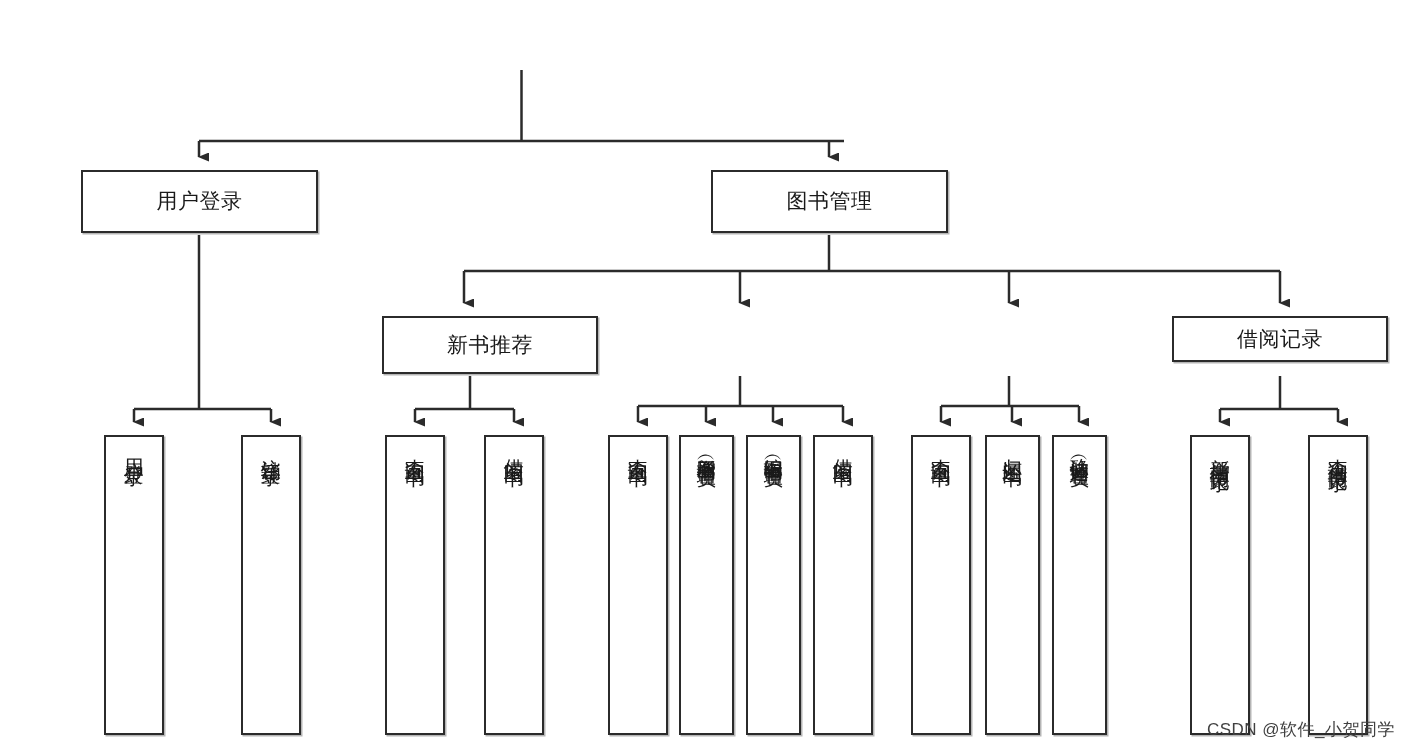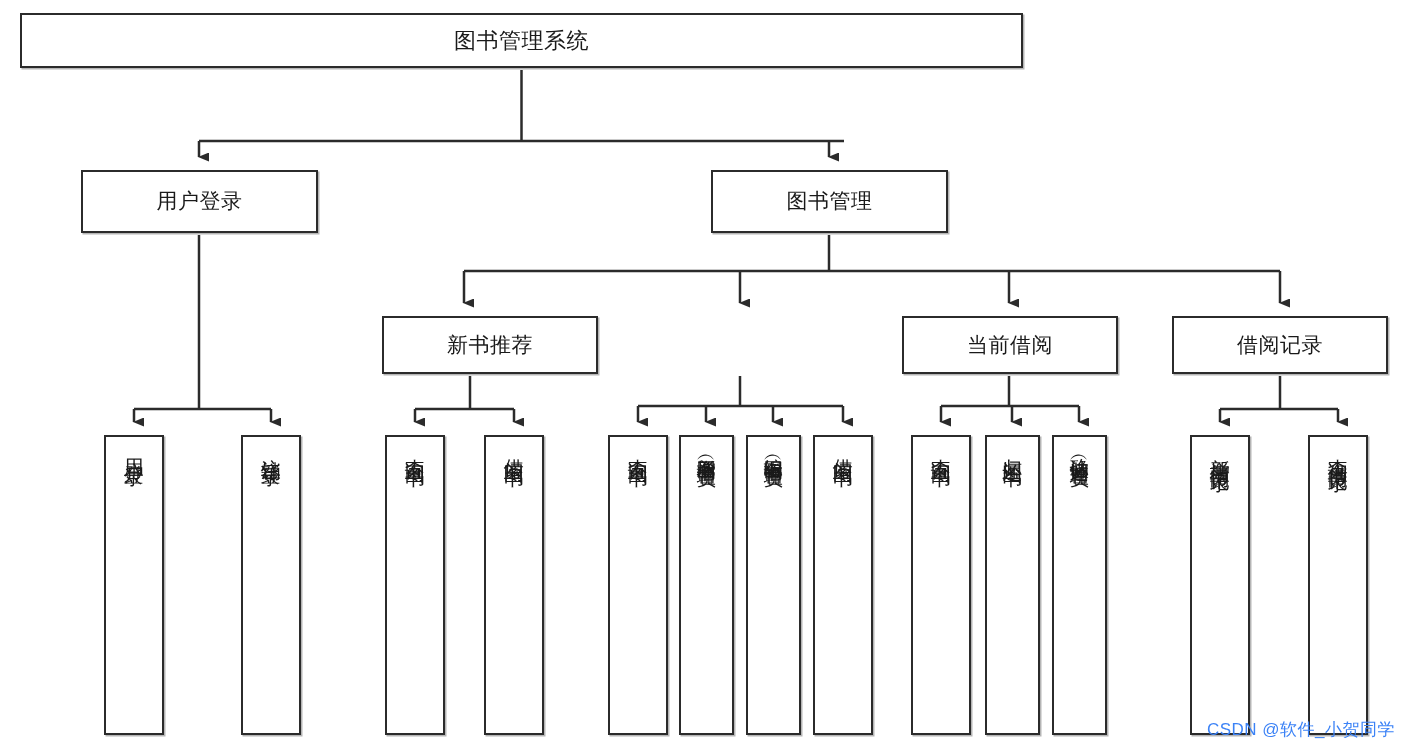--- a/index.html
+++ b/index.html
@@ -67,21 +67,21 @@
   }
   .node.vert.tall .node-label {
     font-size: 19px;
     letter-spacing: 1.5px;
   }
   .watermark {
     position: absolute;
     right: 10px;
     bottom: 6px;
     font-size: 17px;
-    color: #3b82f6;
+    color: #404040;
     letter-spacing: 0.5px;
     white-space: nowrap;
     user-select: none;
   }
 </style>
 </head>
 <body>
 
 <div id="diagram-root">
 
@@ -140,38 +140,32 @@
     </g>
 
     <g>
       <path d="M 1280 376 L 1280 409" stroke="#2b2b2b" stroke-width="2.5" fill="none"></path>
       <path d="M 1220 409 L 1338 409" stroke="#2b2b2b" stroke-width="2.5" fill="none"></path>
       <path d="M 1220 409 L 1220 422" stroke="#2b2b2b" stroke-width="2.5" fill="none" marker-end="url(#arrowhead)"></path>
       <path d="M 1338 409 L 1338 422" stroke="#2b2b2b" stroke-width="2.5" fill="none" marker-end="url(#arrowhead)"></path>
     </g>
   </svg>
 
-  <div class="node horiz root" style="left:20px; top:13px; width:1003px; height:55px;">
-    <span class="node-label">图书管理系统</span>
-  </div>
 
   <div class="node horiz" style="left:81px; top:170px; width:237px; height:63px;">
     <span class="node-label">用户登录</span>
   </div>
   <div class="node horiz" style="left:711px; top:170px; width:237px; height:63px;align-items:center;">
     <span class="node-label">图书管理</span>
   </div>
 
   <div class="node horiz" style="left:362px; top:316px; width:216px; height:58px;margin-left:20px;">
     <span class="node-label">新书推荐</span>
   </div>
-  <div class="node horiz" style="left:902px; top:316px; width:216px; height:58px;">
-    <span class="node-label">当前借阅</span>
-  </div>
-  <div class="node horiz" style="left:1172px; top:316px; width:216px; height:58px;">
+  <div class="node horiz" style="left:1172px; top:316px; width:216px; height:46px;">
     <span class="node-label">借阅记录</span>
   </div>
 
   <div class="node vert" style="left:104px; top:435px; width:60px; height:300px;">
     <span class="node-label">用户登录</span>
   </div>
   <div class="node vert" style="left:241px; top:435px; width:60px; height:300px;">
     <span class="node-label">注销登录</span>
   </div>
 

